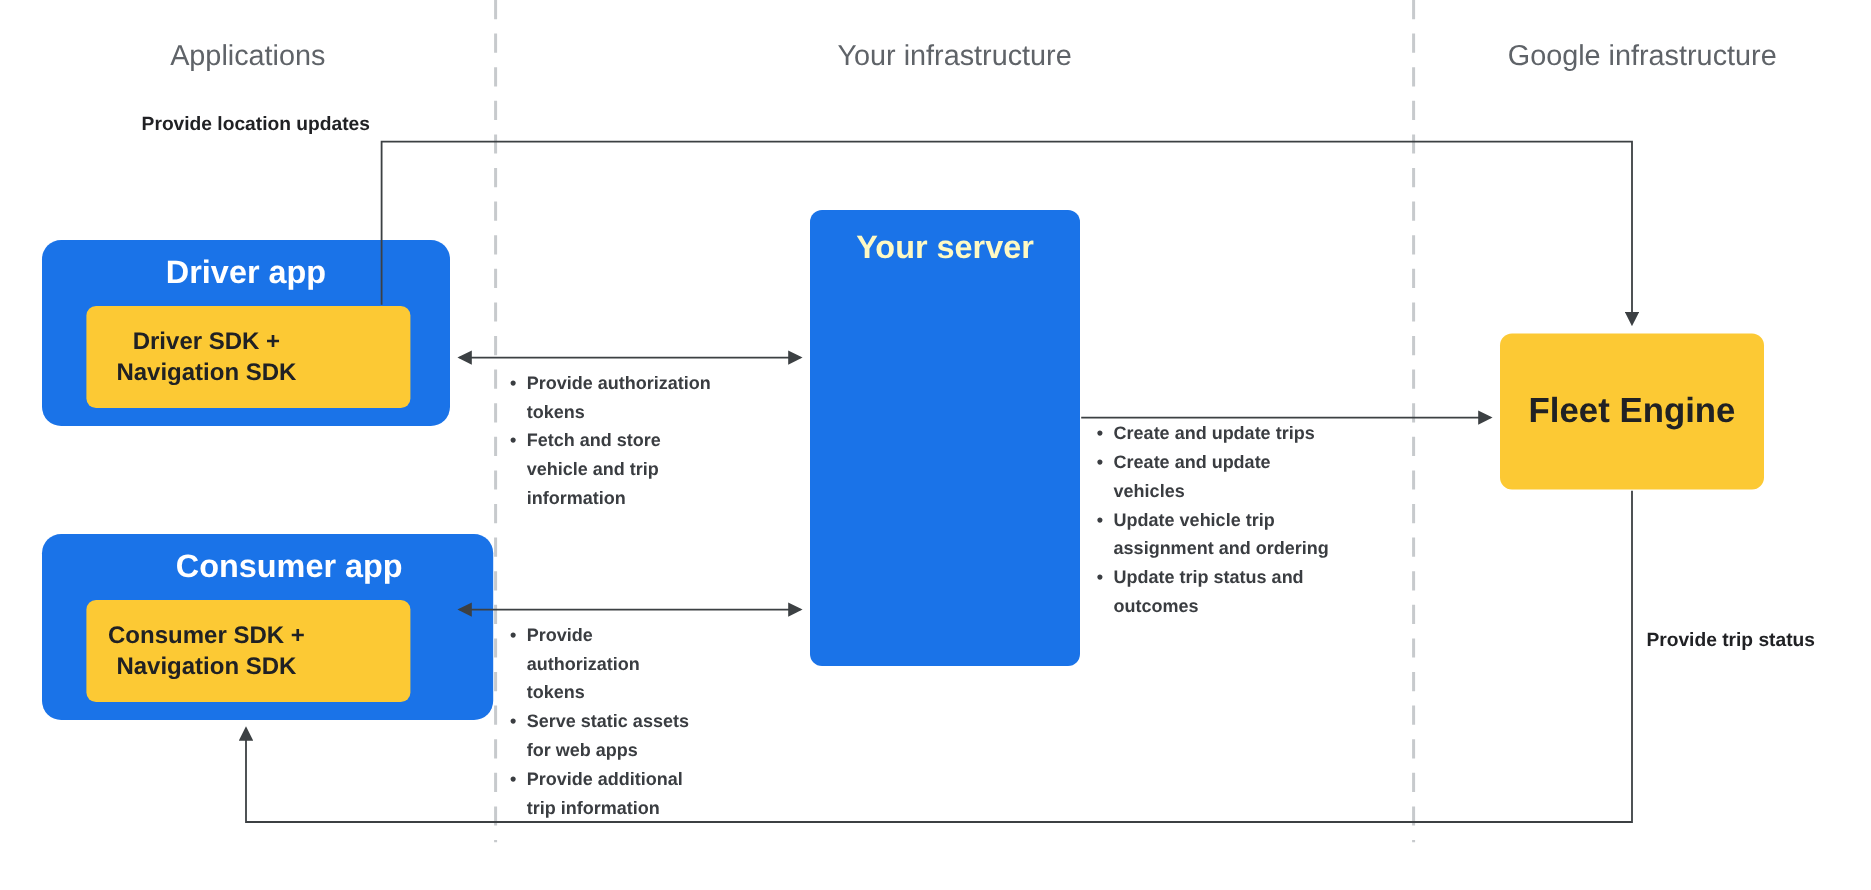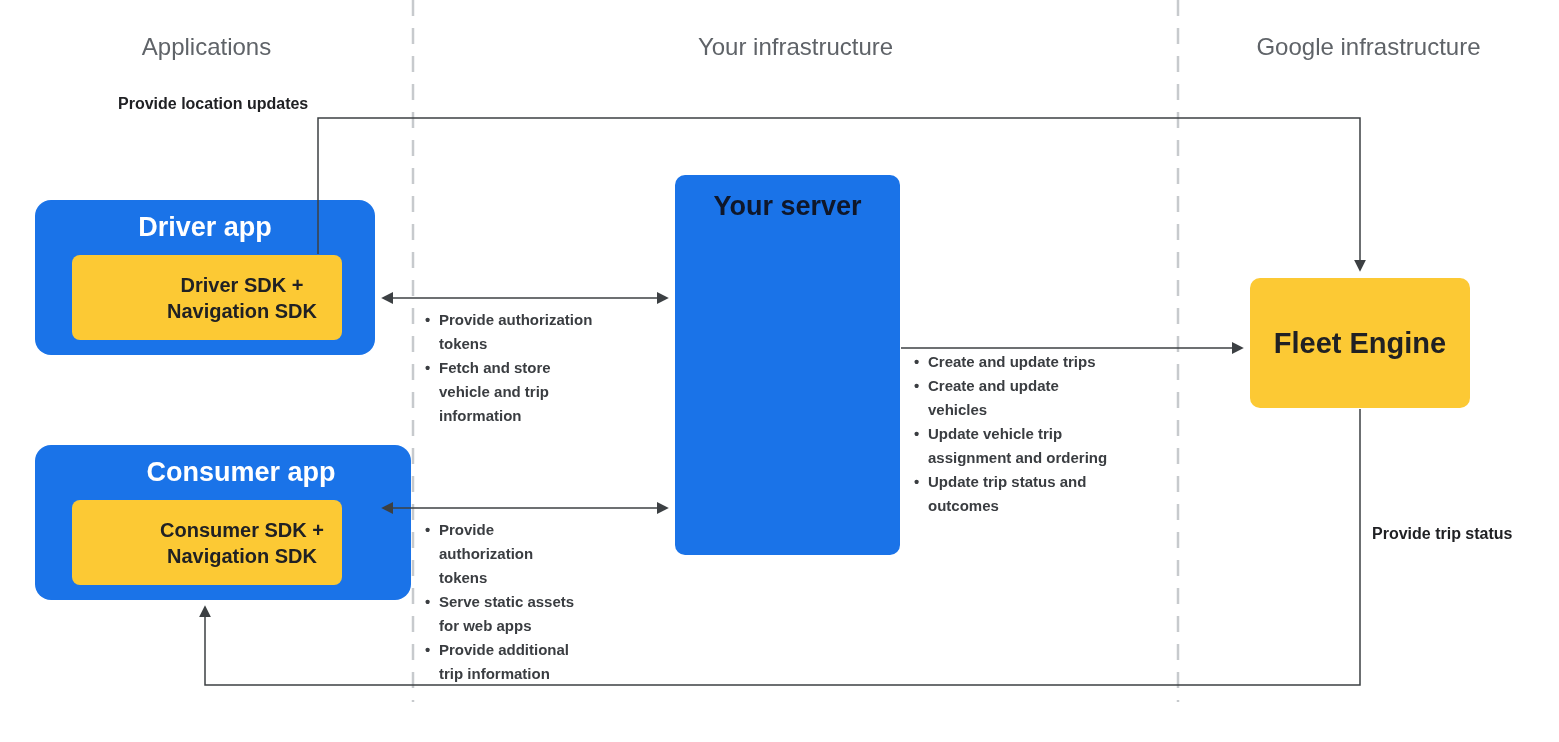--- a/index.html
+++ b/index.html
@@ -50,21 +50,21 @@
   .sdk-box {
     position: absolute;
     left: 37px;
     top: 55px;
     width: 270px;
     height: 85px;
     background: var(--yellow, #fcc934);
     border-radius: 8px;
     display: flex;
     align-items: center;
-    justify-content: flex-end;
+    justify-content: flex-start;
     text-align: center;
   }
   .sdk-box .sdk-label {
     display: inline-block;
     max-width: 200px;
     font-size: 20px;
     font-weight: 700;
     line-height: 1.3;
     color: var(--text-dark, #202124);
   }
@@ -75,21 +75,21 @@
     left: 675px;
     top: 175px;
     width: 225px;
     height: 380px;
     background: var(--blue, #1a73e8);
     border-radius: 10px;
   }
   .server-title {
     margin-top: 16px;
     text-align: center;
-    color: #0f172a;
+    color: #fef9c3;
     font-size: 27px;
     font-weight: 700;
   }
 
   
   .fleet-node {
     position: absolute;
     left: 1250px;
     top: 278px;
     width: 220px;

